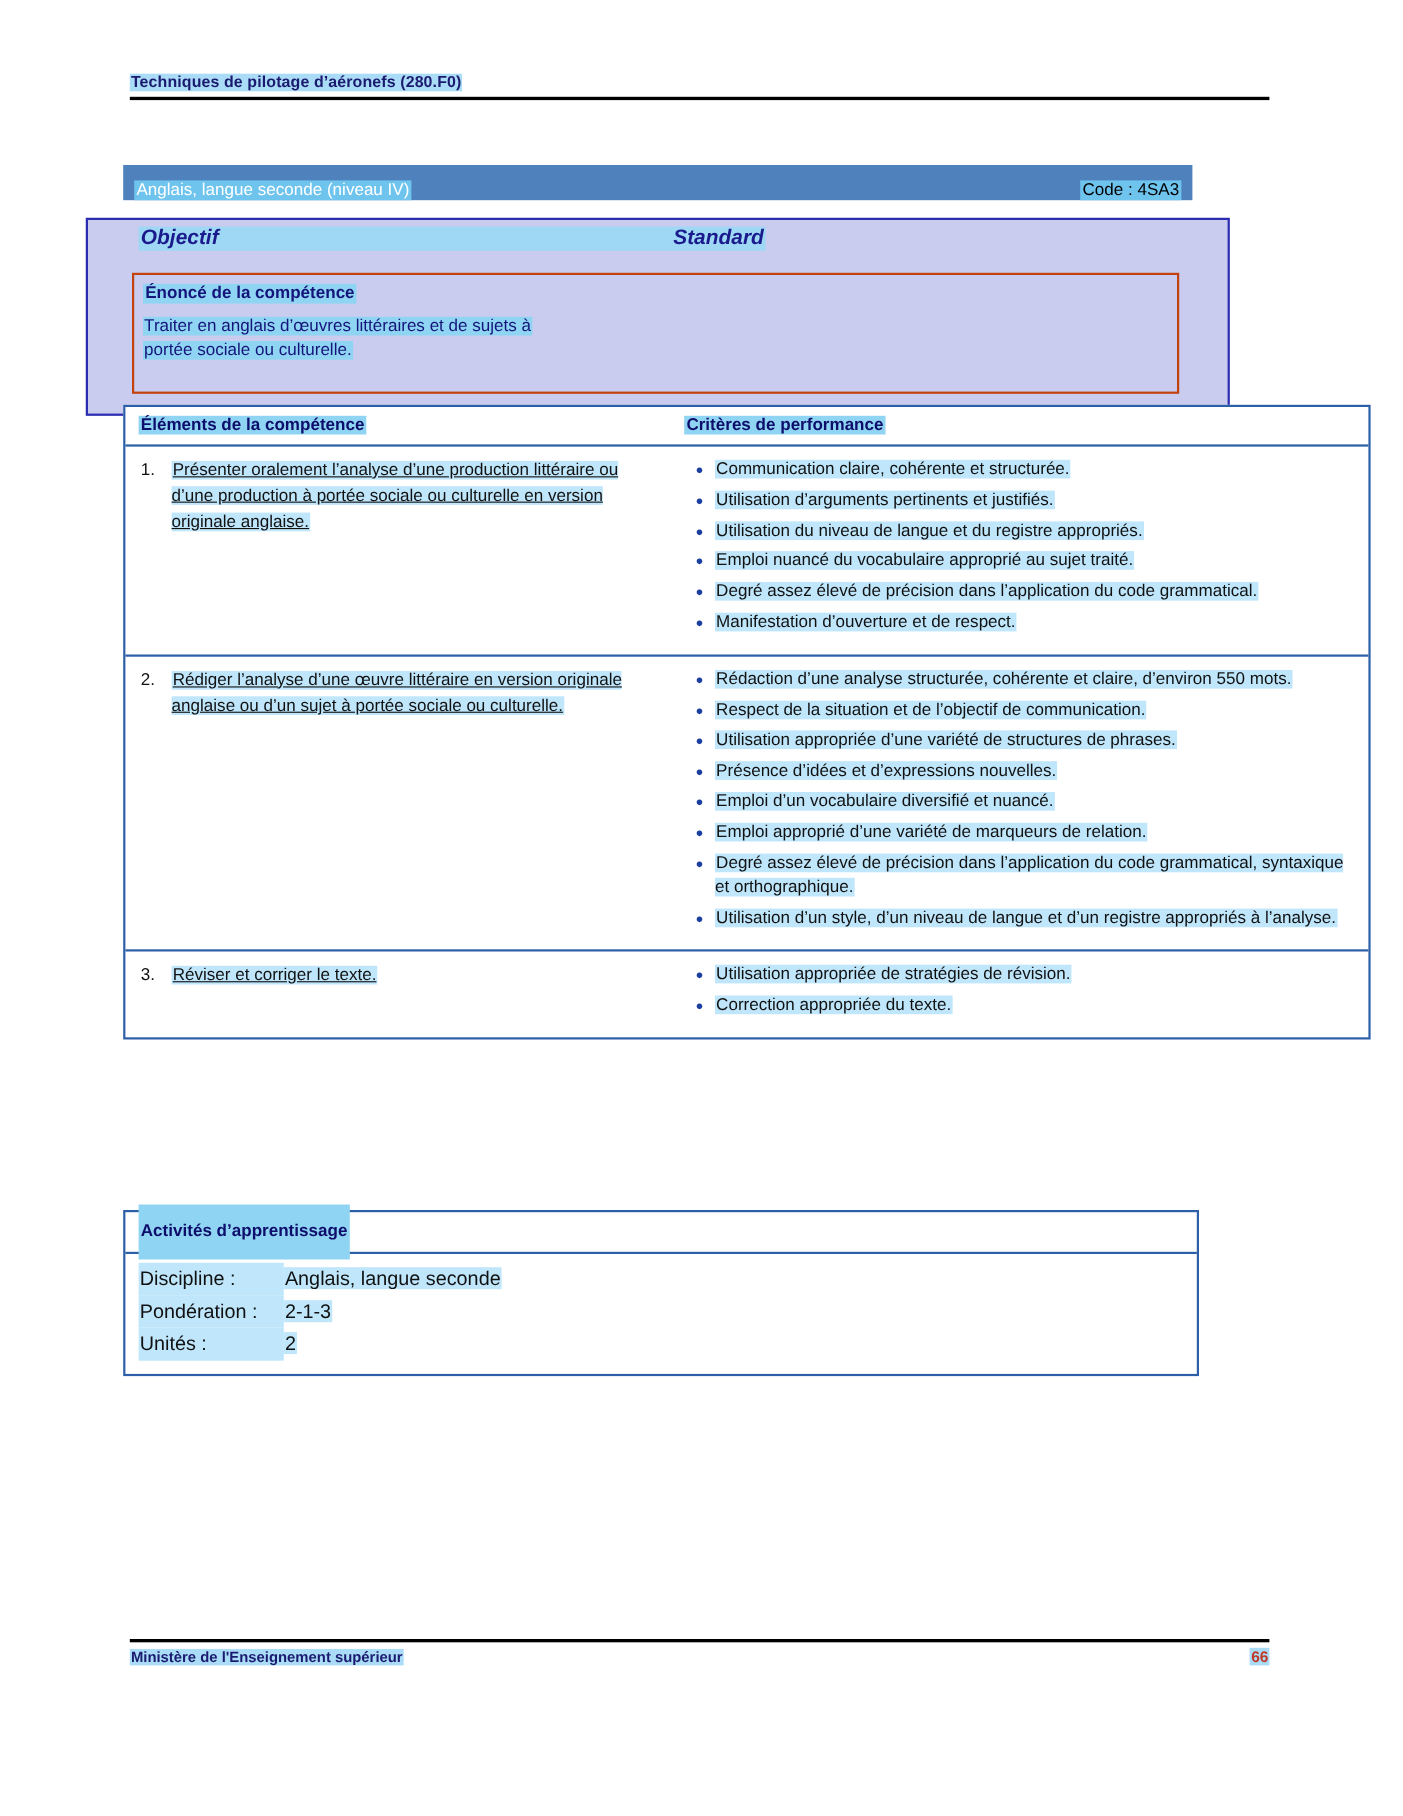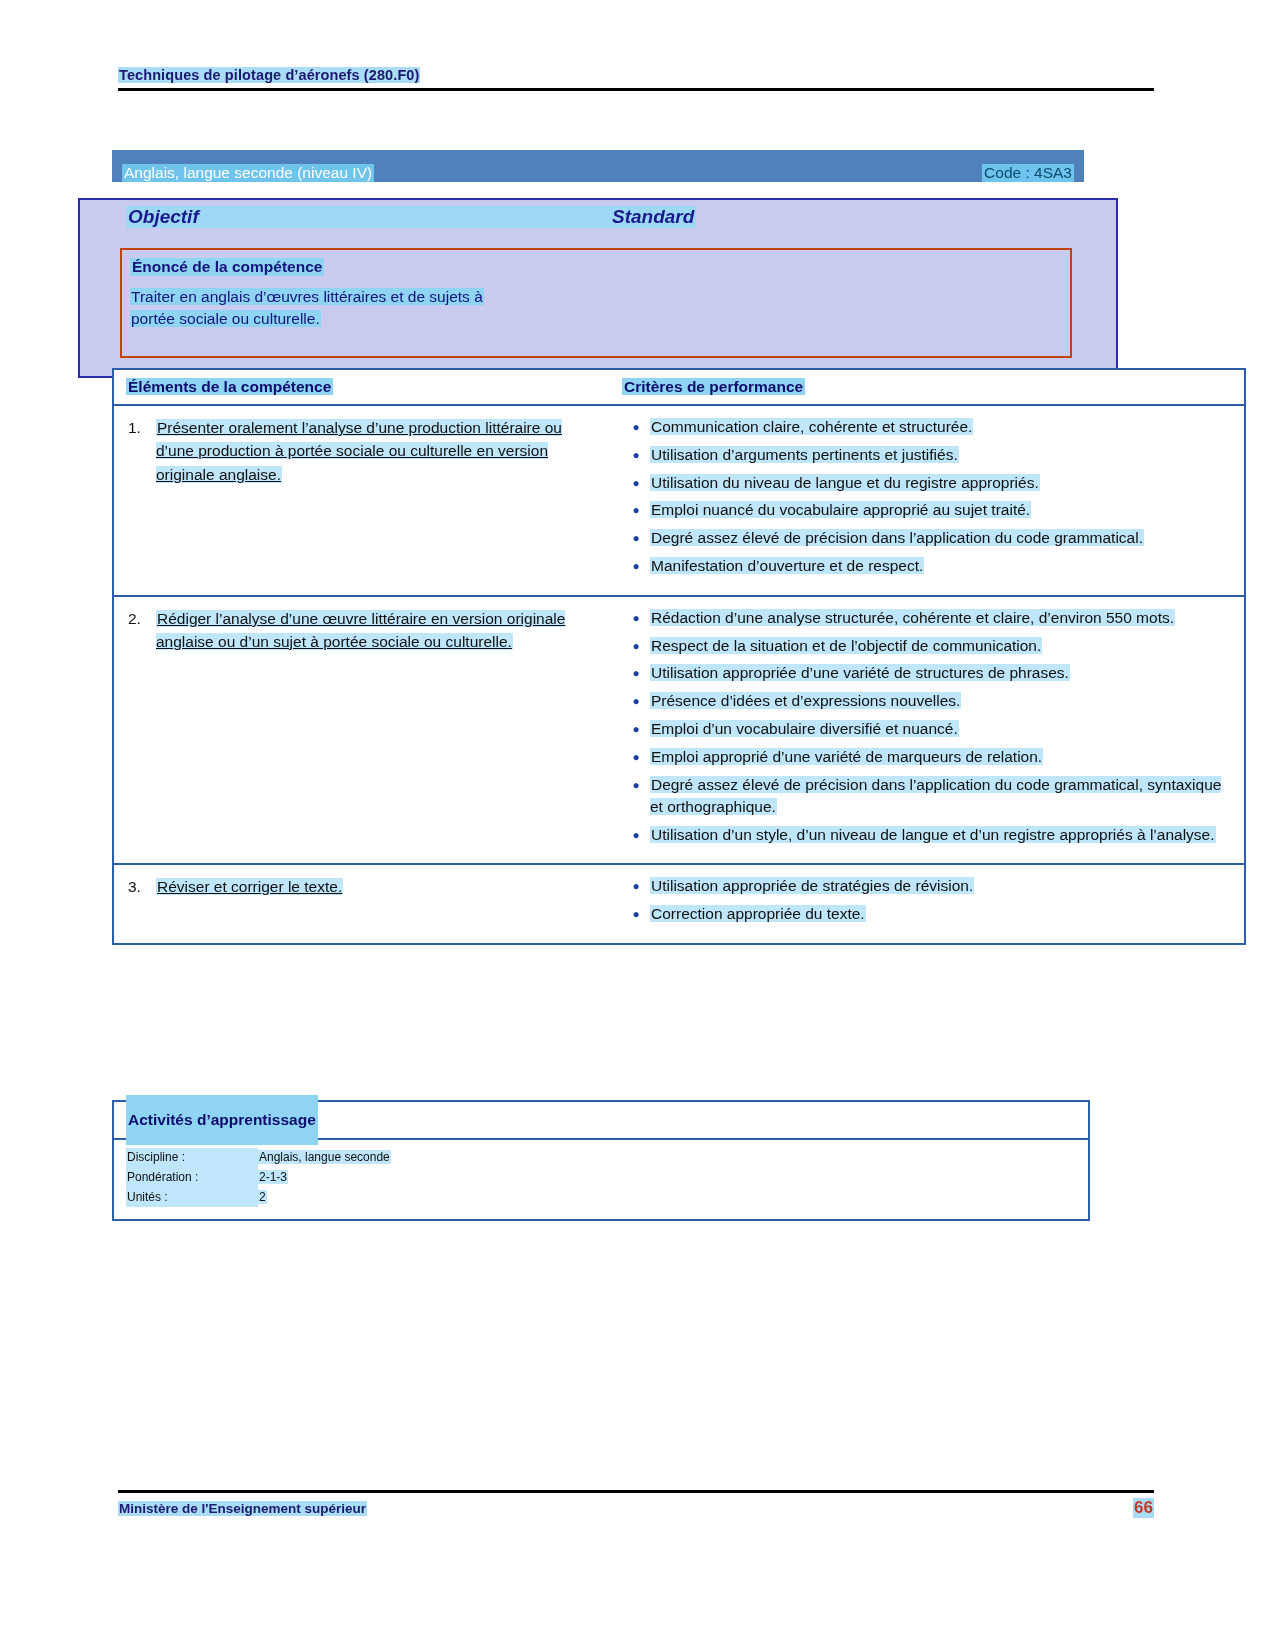--- a/index.html
+++ b/index.html
@@ -60,21 +60,21 @@
     box-sizing: border-box;
   }
   .code-band .band-title {
     font-size: 15.5px;
     color: #ffffff;
     background: #6fc4ee;
     padding: 0 2px;
   }
   .code-band .band-code {
     font-size: 15.5px;
-    color: #0c4a6e;
+    color: #000000;
     background: #6fc4ee;
     padding: 0 2px;
   }
 
   
   .obj-std-box {
     position: absolute;
     left: 78px;
     top: 198px;
     width: 1040px;
@@ -241,21 +241,21 @@
     font-size: 15.5px;
     font-weight: bold;
     color: #0d0d6b;
     background: #8fd4f2;
     padding: 16px 2px;
   }
   .act-body {
     padding: 8px 12px 12px 12px;
   }
   .act-line {
-    font-size: 12px;
+    font-size: 18px;
     color: #111111;
     line-height: 1.65;
   }
   .act-line .k {
     display: inline-block;
     min-width: 130px;
     background: #bfe6fb;
     padding: 0 1px;
   }
   .act-line .v {
@@ -282,21 +282,21 @@
     gap: 36px;
   }
   .doc-footer .ftr-text {
     font-size: 13.5px;
     font-weight: bold;
     color: #1a1a6e;
     background: #aadcf7;
     padding: 0 1px;
   }
   .doc-footer .ftr-page {
-    font-size: 17px;
+    font-size: 14px;
     font-weight: bold;
     color: #c0392b;
     background: #aadcf7;
     padding: 0 1px;
   }
 </style>
 </head>
 <body>
 
 <div class="page">

